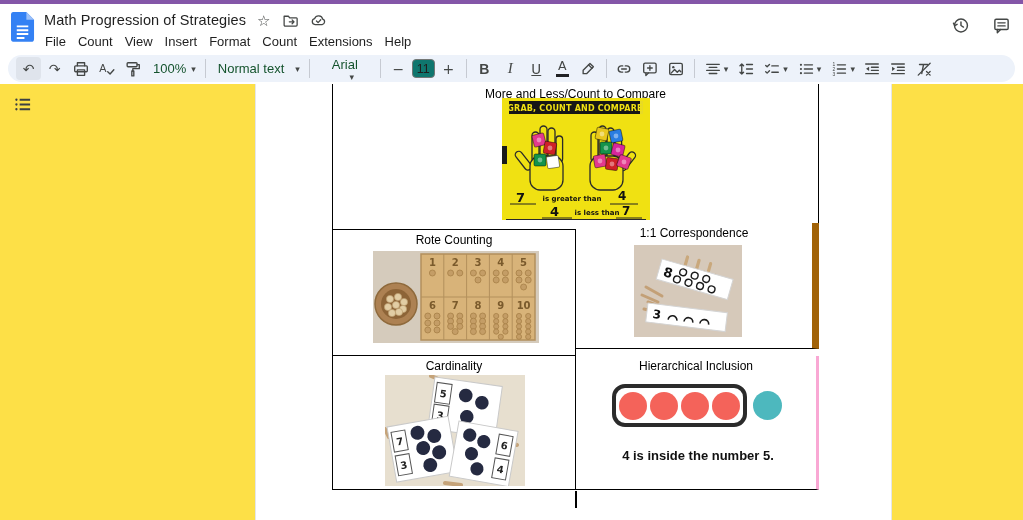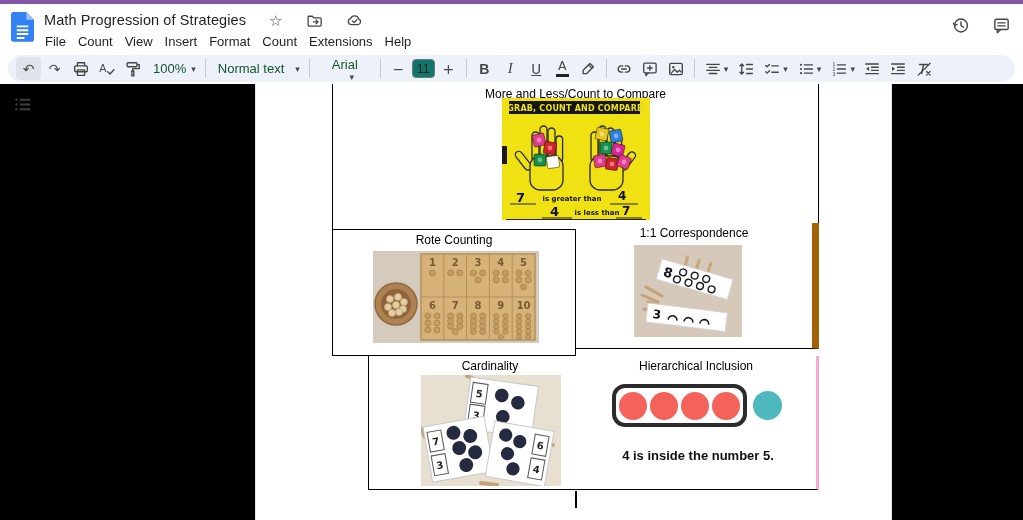--- a/index.html
+++ b/index.html
@@ -3,21 +3,21 @@
 <meta charset="utf-8">
 <style>
   * { margin:0; padding:0; box-sizing:border-box; }
   html,body { width:1023px; height:520px; overflow:hidden; background:#fff;
     font-family:"Liberation Sans", sans-serif; -webkit-font-smoothing:antialiased; }
   .purple-strip { height:4px; background:#8456a8; }
   
   .topbar { position:relative; height:52px; background:#fff; }
   .docs-logo { position:absolute; left:11px; top:8px; width:24px; height:31px; }
   .title-block { position:absolute; left:44px; top:5px; }
-  .title-row { display:flex; align-items:center; gap:23px; height:22px; }
+  .title-row { display:flex; align-items:center; gap:11px; height:22px; }
   .doc-title { font-size:14.5px; color:#1f1f1f; letter-spacing:.1px; }
   .mini-ic { color:#444746; font-size:15px; line-height:1; display:flex; align-items:center; }
   .mini-ic svg { width:17px; height:17px; }
   .menu-row { display:flex; margin-top:1px; margin-left:-5px; }
   .menu-item { font-size:13px; color:#1f1f1f; padding:2px 6px; border-radius:4px; cursor:default; }
   .top-right { position:absolute; right:12px; top:12px; display:flex; gap:22px; align-items:center; color:#444746; }
   .top-right svg { width:19px; height:19px; }
   
   .toolbar { position:absolute; left:8px; right:8px; top:55px; height:27px; background:#edf2fa;
     border-radius:13.5px; display:flex; align-items:center; padding:0 8px; gap:1px; }
@@ -31,21 +31,21 @@
   .dd { display:flex; align-items:center; height:23px; border-radius:4px; padding:0 4px; }
   .fontsize-box { width:23px; height:19px; border:1px solid #747775; border-radius:4px;
     display:flex; align-items:center; justify-content:center; font-size:12.5px; color:#1f1f1f; background:#0f766e; }
   .bold-b { font-weight:bold; font-size:14px; font-family:"Liberation Sans",sans-serif; }
   .ital-i { font-style:italic; font-family:"Liberation Serif",serif; font-size:15px; }
   .und-u { text-decoration:underline; font-size:13.5px; }
   .tcolor { display:flex; flex-direction:column; align-items:center; line-height:1; }
   .tcolor .a { font-size:12.5px; }
   .tcolor .bar { width:13px; height:3px; background:#202124; margin-top:1px; }
   
-  .doc-area { position:absolute; top:84px; left:0; right:0; bottom:0; background:#000000; overflow:hidden; }
+  .doc-area { position:absolute; top:84px; left:0; right:0; bottom:0; background:#fde047; overflow:hidden; }
   .outline-btn { position:absolute; left:13px; top:11px; width:20px; height:18px; color:#3c4043; }
   .outline-btn svg { width:19px; height:19px; }
   .page { position:absolute; left:255px; top:0; width:637px; height:436px; background:#fff;
     border-left:1px solid #e4e6e8; border-right:1px solid #e4e6e8; }
   .dtable { position:absolute; left:76px; top:0; width:487px; }
   .cell { position:absolute; background:#fff; }
   .cap { text-align:center; font-size:12px; color:#000; padding-top:3px; line-height:1.25; }
   .cell svg.photo { position:absolute; }
   
   .hier-wrap { position:absolute; left:36px; top:28px; width:176px; }
@@ -453,21 +453,21 @@
           <g transform="translate(14 58) rotate(7)">
             <rect x="0" y="0" width="80" height="19" fill="#fff" stroke="#d4d4d4"></rect>
             <text x="6" y="14.5" font-size="12" font-weight="bold" fill="#111" font-family="DejaVu Sans">3</text>
             <g fill="#fff" stroke="#1b1b1b" stroke-width="1.6">
               <path d="M22 14a4.4 4.4 0 1 1 8.8 0M38 14a4.4 4.4 0 1 1 8.8 0M54 14a4.4 4.4 0 1 1 8.8 0"></path>
             </g>
           </g>
         </svg>
       </div>
 
-      <div class="cell" style="left:0; top:272px; width:244px; height:134px; border-left:1px solid #000; border-right:1px solid #000; border-bottom:1px solid #000;margin-left:36px;">
+      <div class="cell" style="left:0; top:272px; width:244px; height:134px; border-left:1px solid #000; border-right:1px solid #000; border-bottom:1px solid #000;">
         <div class="cap">Cardinality</div>
         <svg class="photo" viewBox="0 0 140 111" style="left:52px; top:19px; width:140px; height:111px;">
           <rect width="140" height="111" fill="#e7dfcf"></rect>
           <g stroke="#c5a379" stroke-width="4" stroke-linecap="round">
             <path d="M58 6l-12-5M4 62l-4-8M118 66l14 4M60 108l16 2"></path>
           </g>
 
           <g transform="translate(50 2) rotate(8)">
             <rect width="68" height="52" fill="#fff" stroke="#c9c9c9"></rect>
             <rect x="3" y="5" width="15" height="20" fill="#fff" stroke="#555"></rect>

